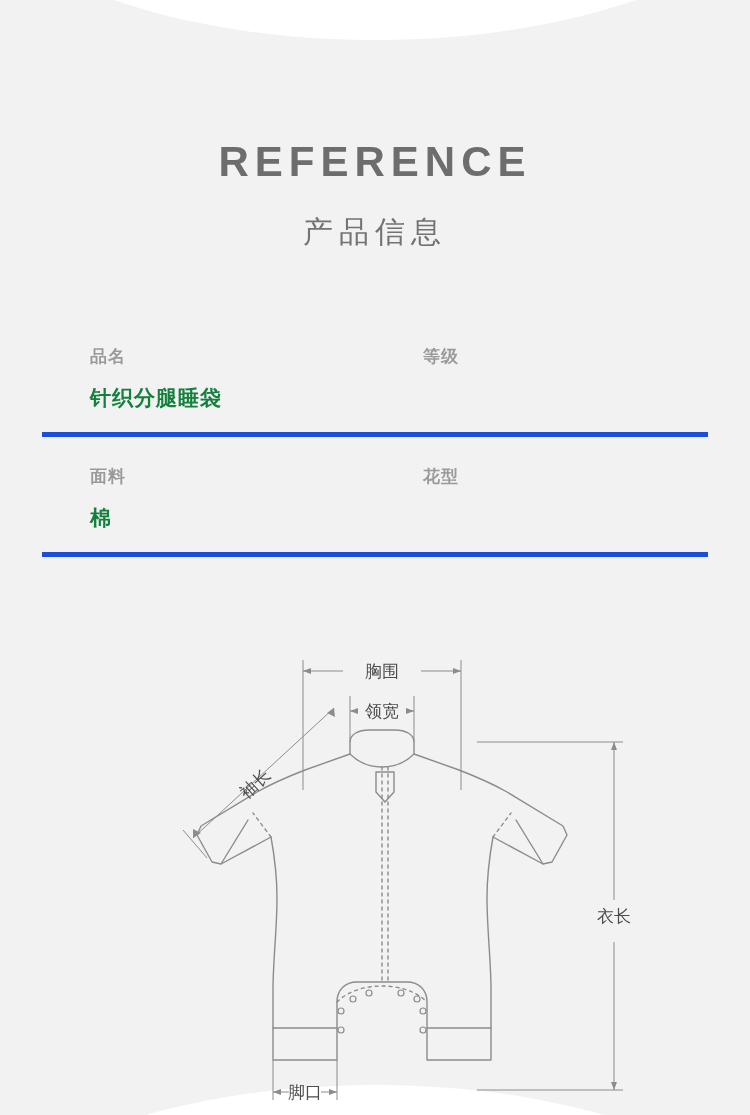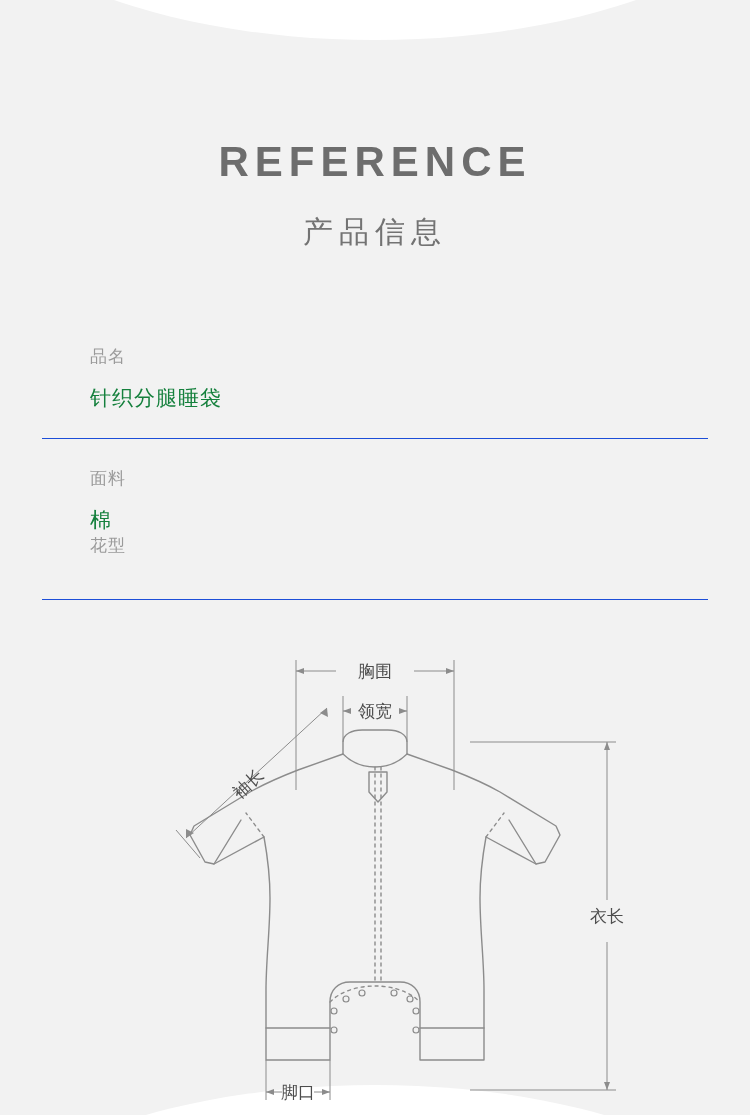--- a/index.html
+++ b/index.html
@@ -69,26 +69,26 @@
     position: absolute;
     top: 345px;
     left: 42px;
     width: 666px;
   }
   .info-row {
     display: flex;
     padding-bottom: 16px;
   }
   .info-row.bordered {
-    border-bottom: 1px solid #1d4ed8;
-    padding-bottom: 26px;
+    border-bottom: 5px solid #1d4ed8;
+    padding-bottom: 20px;
+    font-weight: bold;
   }
   .info-row + .info-row {
     padding-top: 28px;
-    flex-direction: column;
   }
   .info-cell {
     width: 50%;
     box-sizing: border-box;
     padding-left: 48px;
   }
   .info-label {
     font-size: 17px;
     color: #9a9a9a;
     letter-spacing: 1px;
@@ -96,21 +96,21 @@
   }
   .info-value {
     font-size: 21px;
     color: #15803d;
     letter-spacing: 1px;
   }
 
   .diagram {
     position: absolute;
     top: 630px;
-    left: 0;
+    left: 7px;
     width: 666px;
     height: 485px;
   }
   .diagram svg {
     display: block;
   }
   .dlabel {
     font-family: "Liberation Sans", sans-serif;
     font-size: 17px;
     fill: #4d4d4d;
@@ -127,20 +127,21 @@
   <div class="title-en">REFERENCE</div>
   <div class="title-cn">产品信息</div>
 
   <div class="info-table">
     <div class="info-row bordered">
       <div class="info-cell">
         <div class="info-label">品名</div>
         <div class="info-value">针织分腿睡袋</div>
       </div>
       <div class="info-cell">
+        <div class="info-label">等级</div>
       </div>
     </div>
     <div class="info-row bordered">
       <div class="info-cell">
         <div class="info-label">面料</div>
         <div class="info-value">棉</div>
       </div>
       <div class="info-cell">
         <div class="info-label">花型</div>
       </div>

